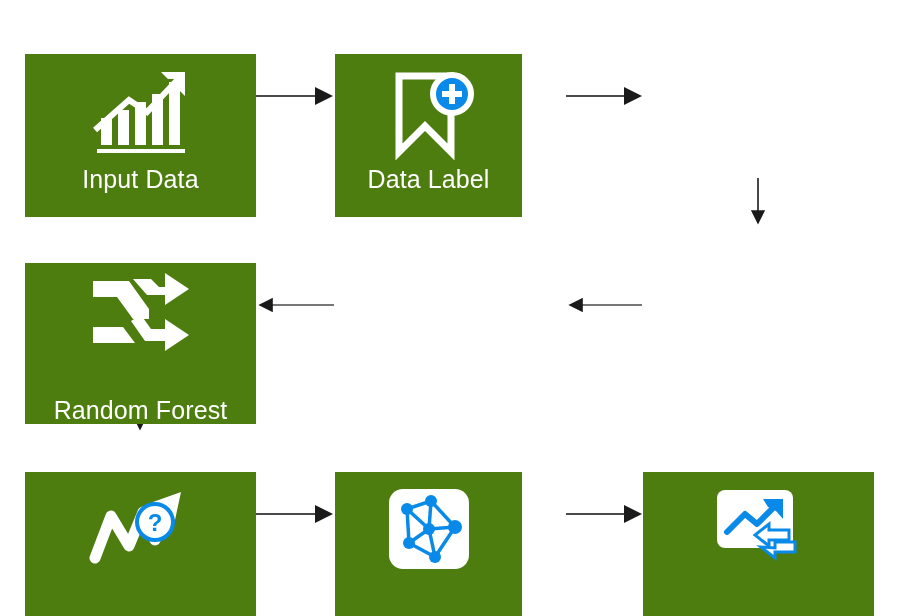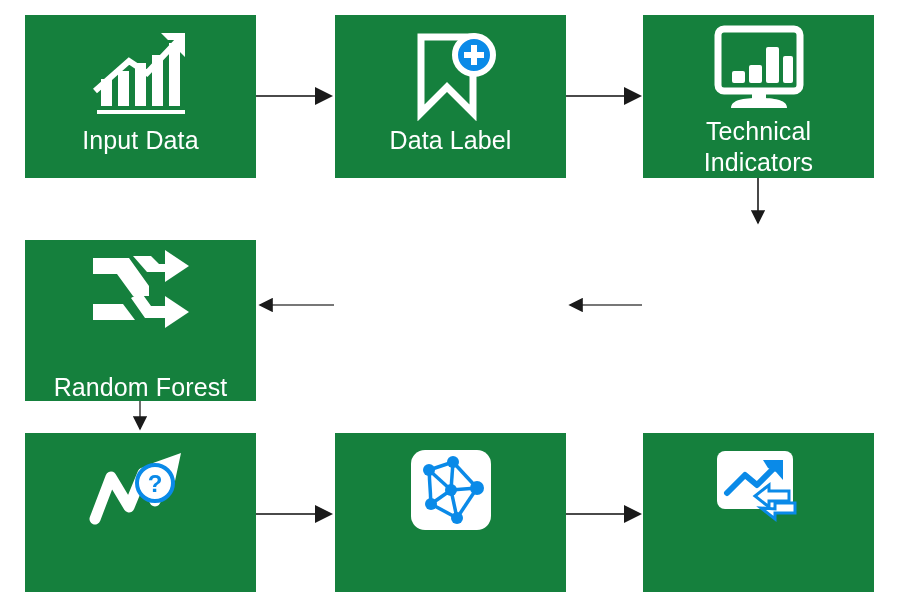--- a/index.html
+++ b/index.html
@@ -13,50 +13,51 @@
     font-family: "Liberation Sans", "DejaVu Sans", sans-serif;
     overflow: hidden;
   }
   #canvas {
     position: relative;
     width: 900px;
     height: 616px;
   }
   .node {
     position: absolute;
-    background: #15803d;
+    background: #4d7c0f;
     display: flex;
     flex-direction: column;
     align-items: center;
     justify-content: flex-start;
     box-sizing: border-box;
+    margin-top: 39px;
   }
   .node .icon-wrap {
     display: flex;
     align-items: center;
     justify-content: center;
     width: 100%;
   }
   .node .label {
     color: #ffffff;
     font-size: 25px;
     font-weight: 300;
     line-height: 31px;
     text-align: center;
     letter-spacing: 0.1px;
     width: 100%;
     white-space: pre-line;
     font-family: "Liberation Sans", "DejaVu Sans", sans-serif;
   }
   
   .r1 { top: 15px; height: 163px; }
-  .r2 { top: 240px; height: 161px; gap: 40px; }
+  .r2 { top: 224px; height: 161px; gap: 40px; }
   .r3 { top: 433px; height: 159px; }
   .c1 { left: 25px; width: 231px; }
-  .c2 { left: 335px; width: 231px; }
+  .c2 { left: 335px; width: 187px; }
   .c3 { left: 643px; width: 231px; }
 
   .r1 .icon-wrap { height: 104px; padding-top: 6px; }
   .r2 .icon-wrap { height: 98px; padding-top: 8px; }
   .r3 .icon-wrap { height: 98px; padding-top: 8px; }
 
   svg.conn {
     position: absolute;
     left: 0;
     top: 0;
@@ -123,37 +124,20 @@
       <svg width="96" height="96" viewBox="0 0 96 96">
         <path d="M18 12 L70 12 L70 88 L44 62 L18 88 Z" fill="none" stroke="#ffffff" stroke-width="7" stroke-linejoin="miter"></path>
         <circle cx="71" cy="30" r="19" fill="#0a8ae8" stroke="#ffffff" stroke-width="6"></circle>
         <rect x="68" y="20" width="6" height="20" fill="#ffffff"></rect>
         <rect x="61" y="27" width="20" height="6" fill="#ffffff"></rect>
       </svg>
     </div>
     <div class="label">Data Label</div>
   </div>
 
-  <div class="node r1 c3">
-    <div class="icon-wrap">
-      <svg width="96" height="92" viewBox="0 0 96 92">
-        <rect x="7" y="6" width="82" height="62" rx="6" ry="6" fill="none" stroke="#ffffff" stroke-width="7"></rect>
-        <g fill="#ffffff">
-          <rect x="21" y="48" width="13" height="12" rx="2"></rect>
-          <rect x="38" y="42" width="13" height="18" rx="2"></rect>
-          <rect x="55" y="24" width="13" height="36" rx="2"></rect>
-          <rect x="72" y="33" width="10" height="27" rx="2"></rect>
-          <rect x="41" y="68" width="14" height="8"></rect>
-          <path d="M20 85 C20 77 32 75 48 75 C64 75 76 77 76 85 Z"></path>
-        </g>
-      </svg>
-    </div>
-    <div class="label">Technical
-Indicators</div>
-  </div>
 
   <div class="node r2 c1">
     <div class="icon-wrap">
       <svg width="104" height="84" viewBox="0 0 104 84">
         <g fill="#ffffff">
           <path d="M4 10 L40 10 L60 38 L60 48 L44 48 L28 26 L4 26 Z"></path>
           <path d="M4 56 L34 56 L46 72 L4 72 Z"></path>
           <path d="M40 72 L62 42 L62 34 L78 34 L78 20 L100 41 L78 62 L78 48 L70 48 L56 72 Z" opacity="0"></path>
           <path d="M44 34 L62 10 L78 10 L78 0 L100 17 L78 34 L78 24 L68 24 L52 46 Z" opacity="0"></path>
           <path d="M36 12 L58 12 L76 12 L76 2 L100 18 L76 34 L76 24 L62 24 Z" opacity="0"></path>

